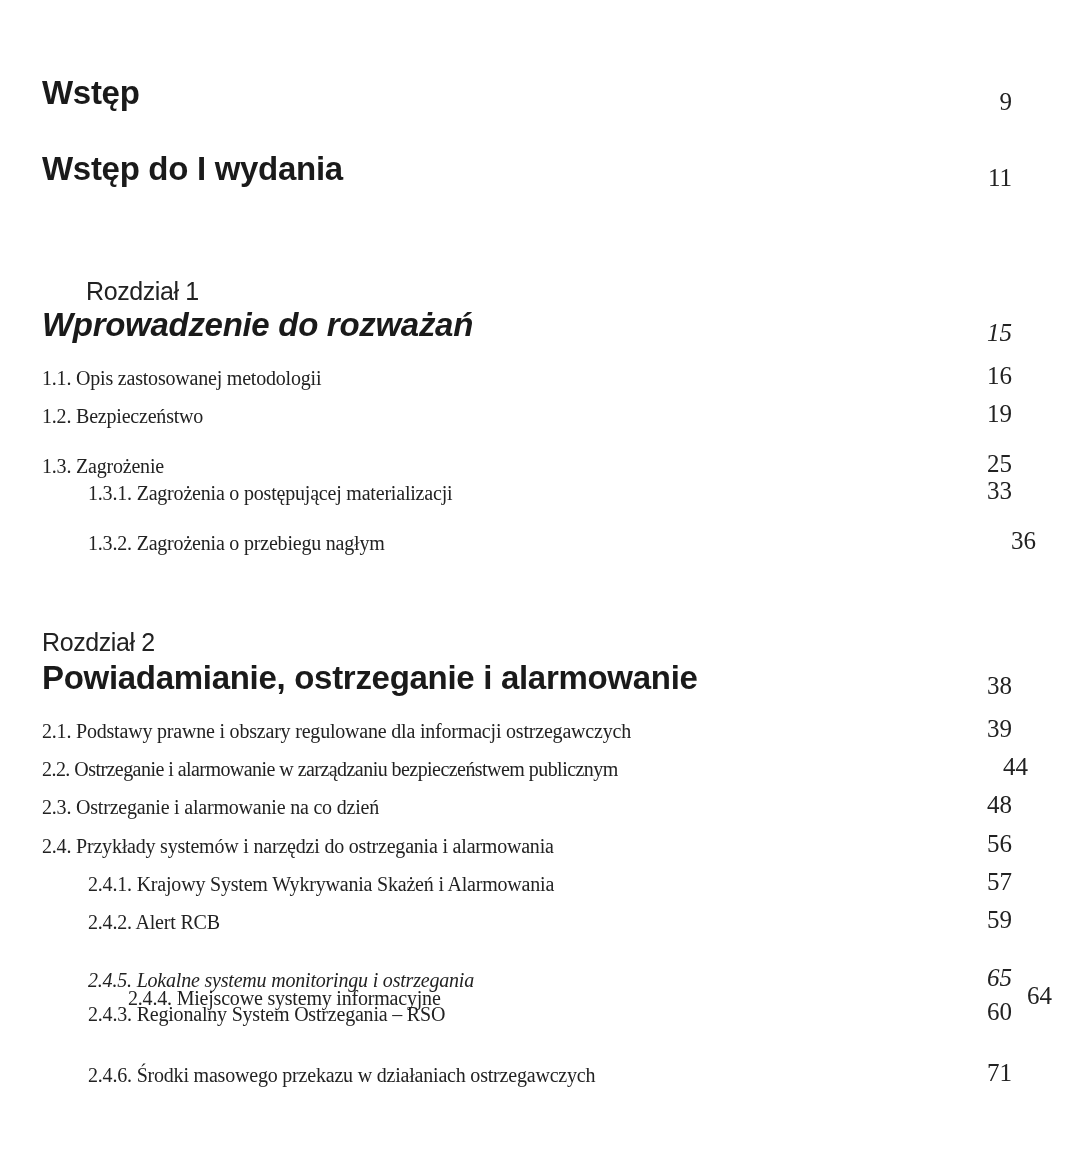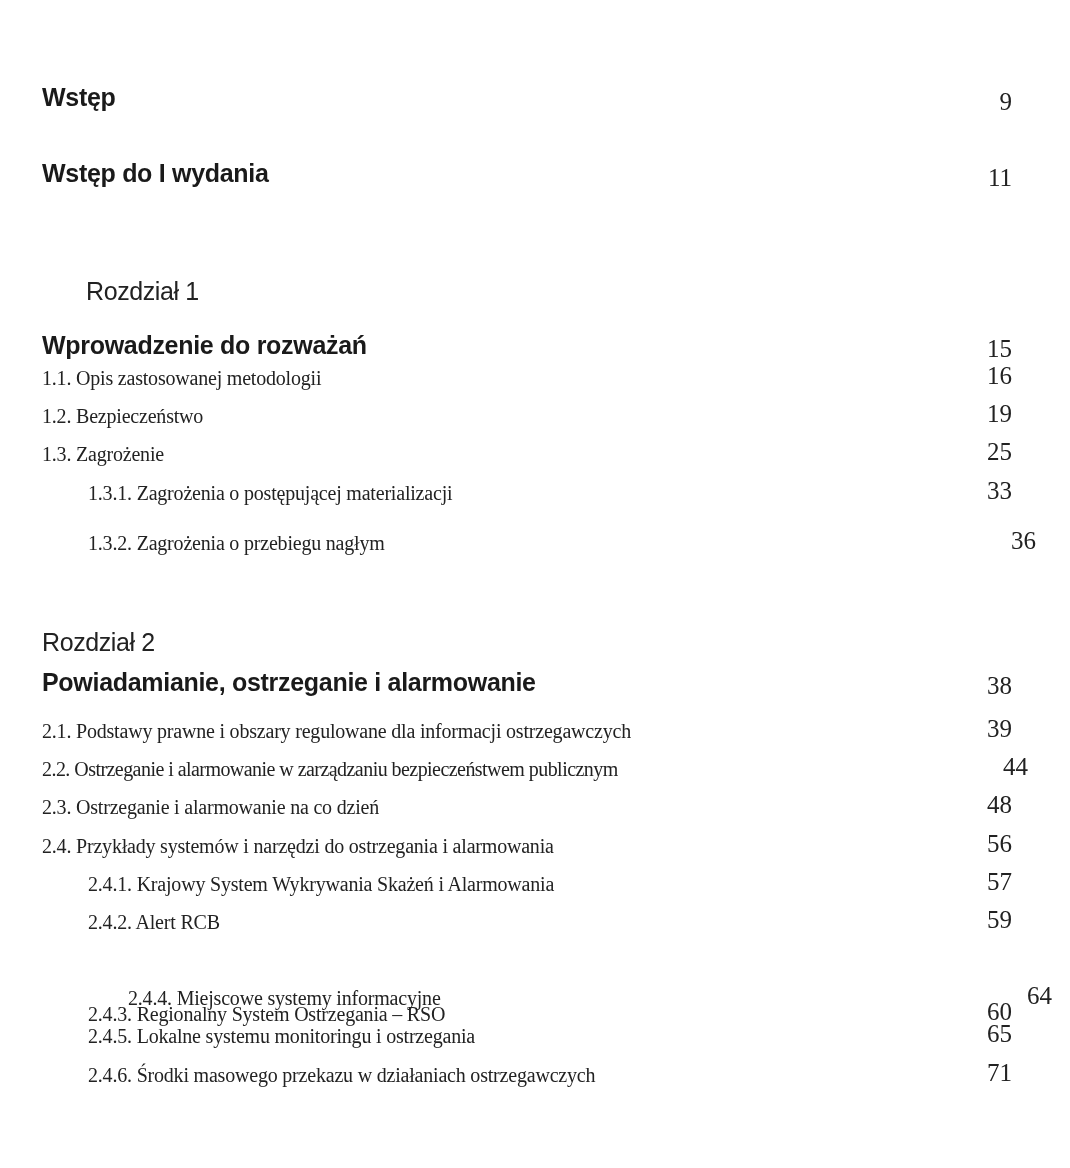--- a/index.html
+++ b/index.html
@@ -30,21 +30,21 @@
     right: 58px;
     bottom: 0;
     font-family: "Liberation Serif", "DejaVu Serif", serif;
     font-size: 25px;
     letter-spacing: 0px;
     color: #222;
   }
   .sans-bold {
     font-family: "Liberation Sans", "DejaVu Sans", sans-serif;
     font-weight: bold;
-    font-size: 25px;
+    font-size: 33px;
     color: #1a1a1a;
     letter-spacing: -0.3px;
   }
   .sans-reg {
     font-family: "Liberation Sans", "DejaVu Sans", sans-serif;
     font-weight: normal;
     font-size: 25px;
     color: #222;
     letter-spacing: -0.4px;
   }
@@ -69,34 +69,34 @@
   </div>
 
   <div class="row" style="top:148px;text-align:right;">
     <span class="label lvl0 sans-bold">Wstęp do I wydania</span>
     <span class="page" style="bottom:-4px;">11</span>
   </div>
 
   <div class="row" style="top:266px;margin-left:44px;">
     <span class="label lvl0 sans-reg">Rozdział 1</span>
   </div>
-  <div class="row" style="top:320px;">
+  <div class="row" style="top:304px;font-style:italic;">
     <span class="label lvl0 sans-bold">Wprowadzenie do rozważań</span>
     <span class="page" style="bottom:-3px;">15</span>
   </div>
 
   <div class="row" style="top:350px;">
     <span class="label lvl1 serif"><span>1.1.</span> <span>Opis zastosowanej metodologii</span></span>
     <span class="page">16</span>
   </div>
   <div class="row" style="top:388px;">
     <span class="label lvl1 serif"><span>1.2.</span> <span>Bezpieczeństwo</span></span>
     <span class="page">19</span>
   </div>
-  <div class="row" style="top:426px;text-decoration:underline;">
+  <div class="row" style="top:438px;text-decoration:underline;">
     <span class="label lvl1 serif"><span>1.3.</span> <span>Zagrożenie</span></span>
     <span class="page">25</span>
   </div>
   <div class="row" style="top:465px;">
     <span class="label lvl2 serif"><span>1.3.1.</span> <span>Zagrożenia o postępującej materializacji</span></span>
     <span class="page">33</span>
   </div>
   <div class="row" style="top:515px;padding-left:24px;">
     <span class="label lvl2 serif"><span>1.3.2.</span> <span>Zagrożenia o przebiegu nagłym</span></span>
     <span class="page">36</span>
@@ -135,21 +135,21 @@
     <span class="page">59</span>
   </div>
   <div class="row" style="top:986px;">
     <span class="label lvl2 serif"><span>2.4.3.</span> <span>Regionalny System Ostrzegania – RSO</span></span>
     <span class="page">60</span>
   </div>
   <div class="row" style="top:970px;margin-left:40px;">
     <span class="label lvl2 serif"><span>2.4.4.</span> <span>Miejscowe systemy informacyjne</span></span>
     <span class="page">64</span>
   </div>
-  <div class="row" style="top:1008px;">
+  <div class="row" style="top:952px;font-style:italic;">
     <span class="label lvl2 serif"><span>2.4.5.</span> <span>Lokalne systemu monitoringu i ostrzegania</span></span>
     <span class="page">65</span>
   </div>
   <div class="row" style="top:1047px;">
     <span class="label lvl2 serif"><span>2.4.6.</span> <span>Środki masowego przekazu w działaniach ostrzegawczych</span></span>
     <span class="page">71</span>
   </div>
 
 </div>
 

